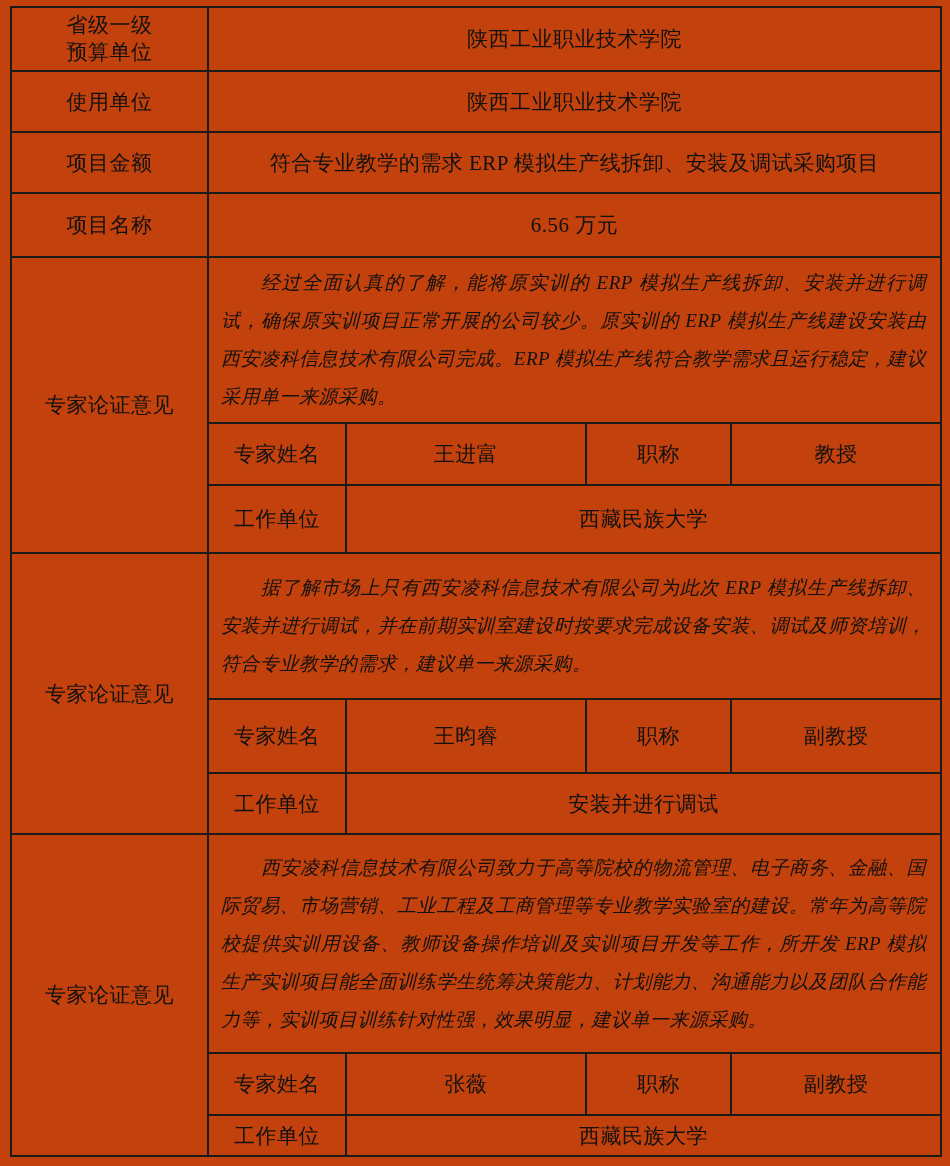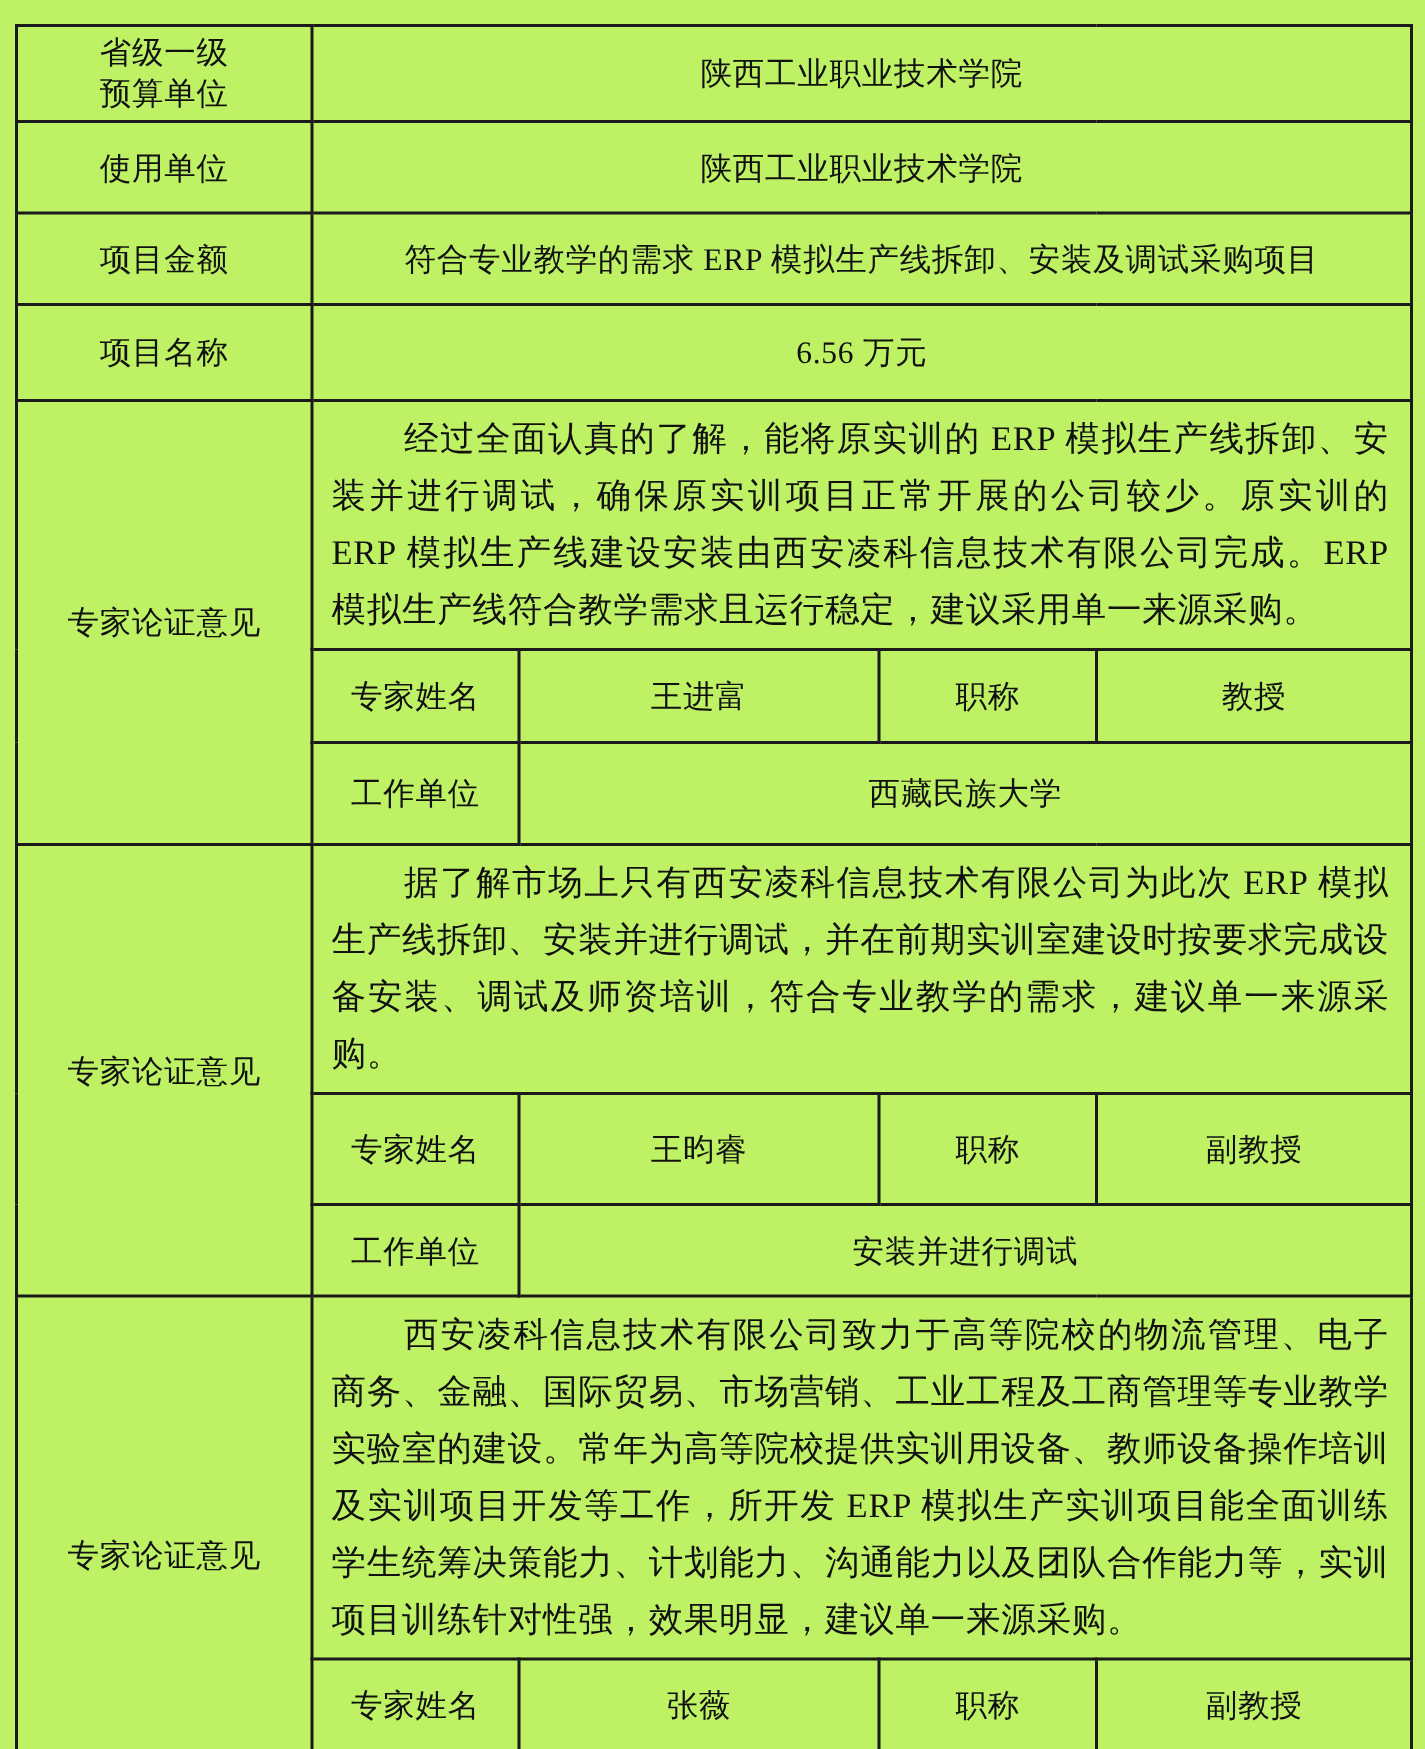--- a/index.html
+++ b/index.html
@@ -5,22 +5,22 @@
   * { box-sizing: border-box; }
   html, body {
     margin: 0;
     padding: 0;
     background: #ffffff;
   }
   .page {
     position: relative;
     width: 950px;
     height: 1166px;
-    background: #bef264;
-    padding: 16px 10px 0 10px;
+    background: #c2410c;
+    padding: 6px 10px 0 10px;
     font-family: "Liberation Serif", "DejaVu Serif", serif;
     color: #000000;
   }
   table.doc-table {
     border-collapse: collapse;
     table-layout: fixed;
     width: 930px;
   }
   td {
     border: 2px solid #1a1a1a;
@@ -37,25 +37,26 @@
     text-align: center;
     vertical-align: middle;
     border-radius: 25px;
   }
   td.opinion-cell {
     vertical-align: middle;
     padding: 6px 14px 6px 12px;
   }
   .opinion-text {
     margin: 0;
-    font-size: 23px;
+    font-size: 19px;
     line-height: 38px;
     text-align: justify;
     text-indent: 2.1em;
     letter-spacing: 0.5px;
+    font-style: italic;
   }
   .wrap-label {
     display: inline-block;
     width: 92px;
     line-height: 27px;
     text-align: center;
   }
   
   tr.h64  { height: 64px; }
   tr.h63  { height: 61px; }

